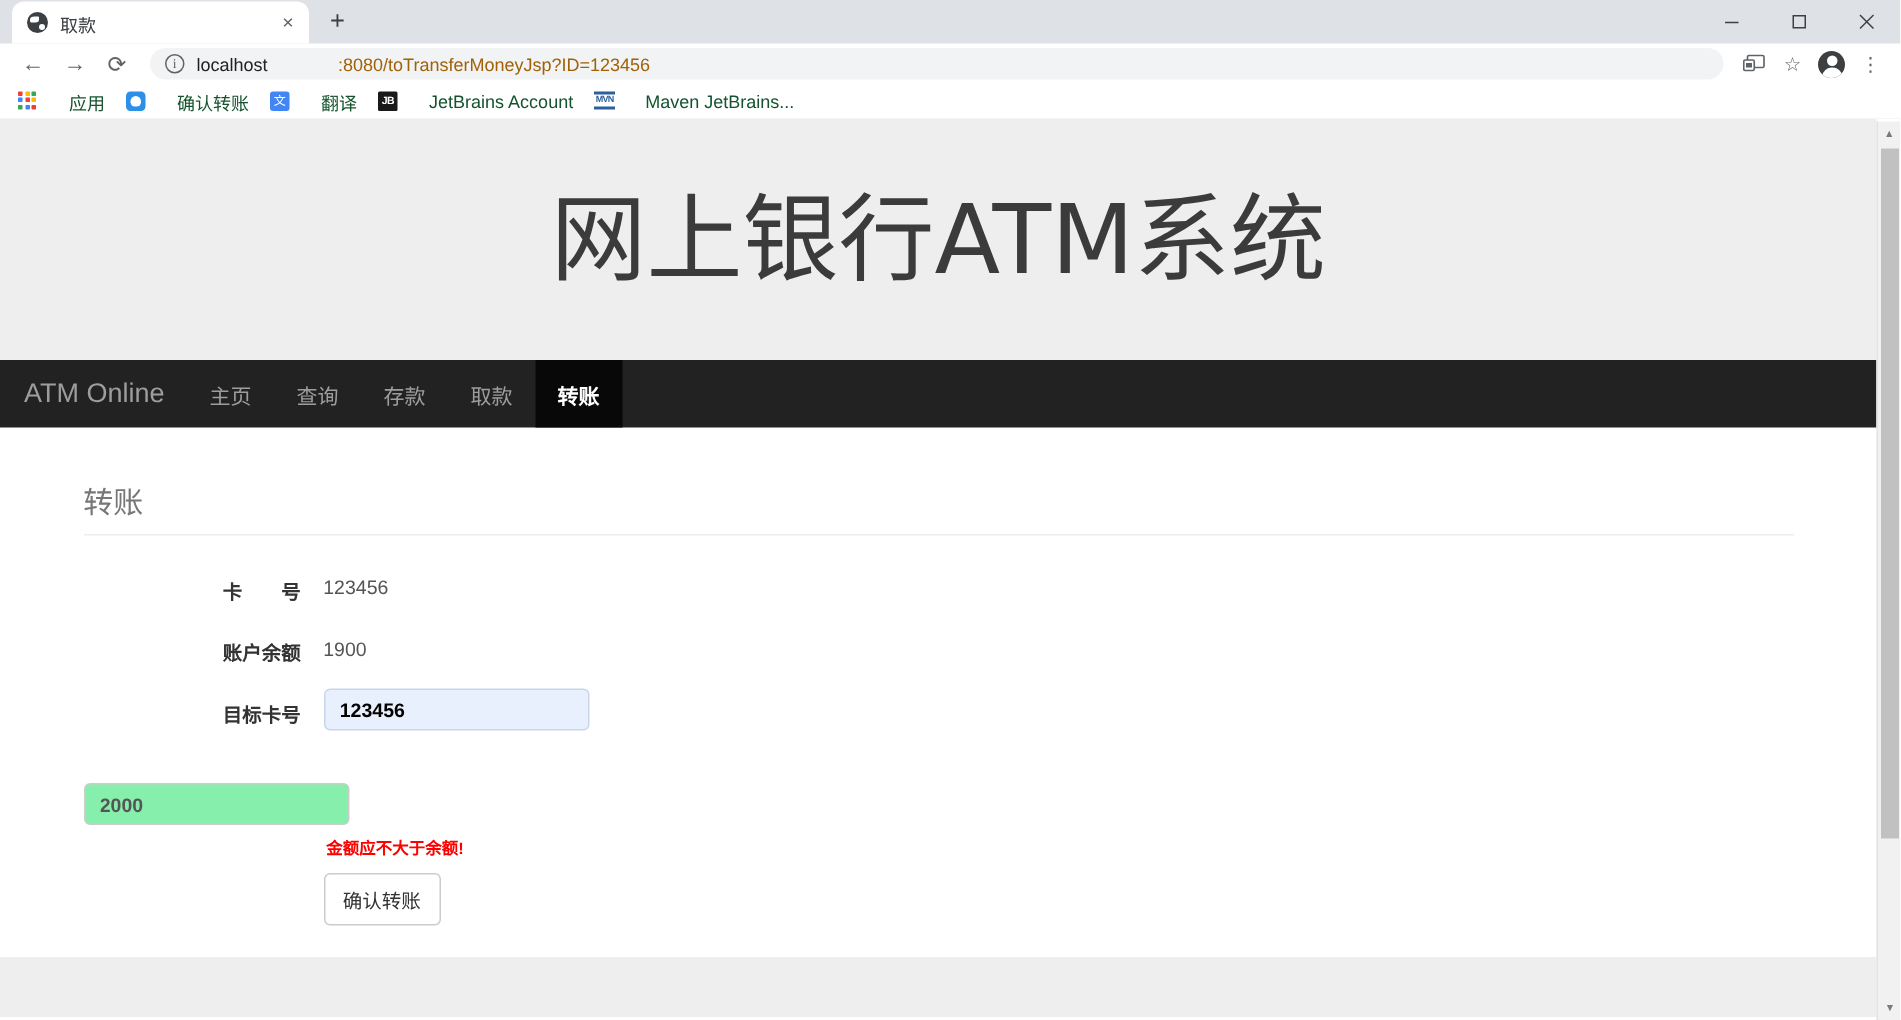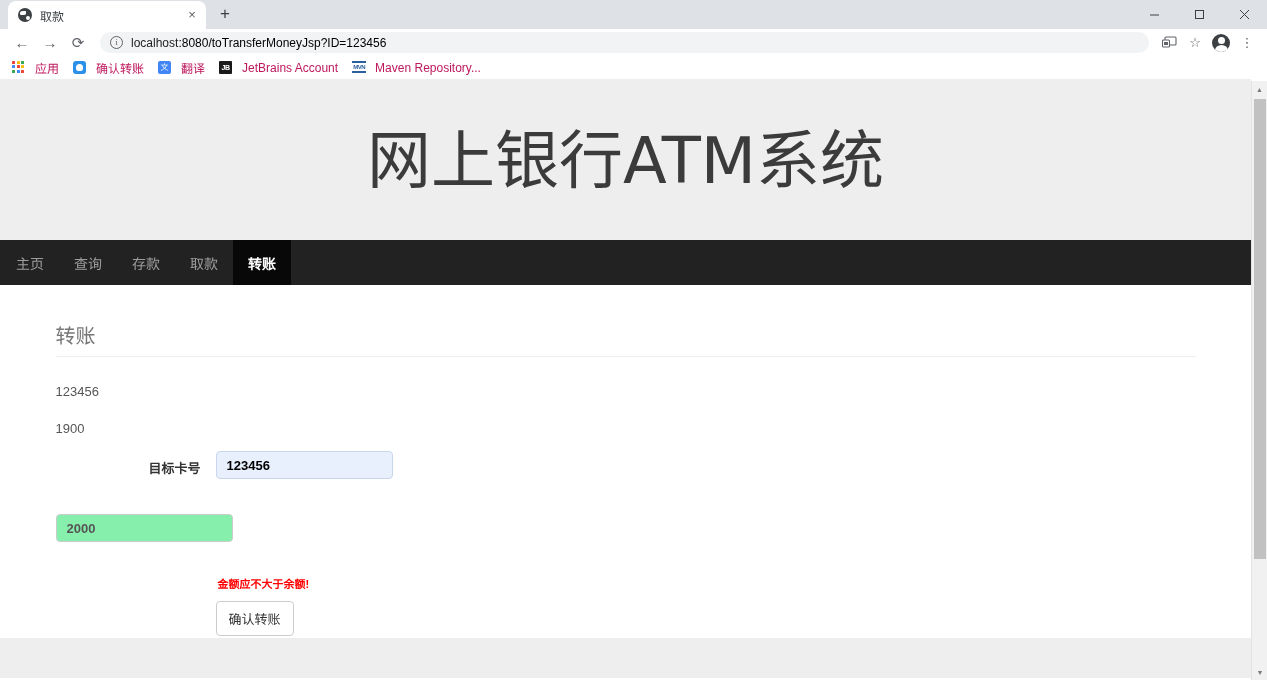--- a/index.html
+++ b/index.html
@@ -133,21 +133,21 @@
     flex: 0 0 auto;
     font-family: "Liberation Serif", serif;
   }
   .omni-url {
     font-size: 12px;
     color: #202124;
     margin-left: 8px;
     white-space: nowrap;
   }
   .omni-url .host { color: #202124; }
-  .omni-url .path { color: #000000; }
+  .omni-url .path { color: #a16207; padding-left: 47px; }
   .tb-icon {
     width: 24px; height: 24px;
     display: flex; align-items: center; justify-content: center;
     color: #5f6368;
     font-size: 13px;
     cursor: pointer;
     margin-left: 2px;
   }
   .avatar-btn {
     width: 18px; height: 18px;
@@ -186,22 +186,22 @@
     align-items: center;
     height: 20px;
     padding: 0 6px;
     margin-right: 2px;
     border-radius: 4px;
     cursor: pointer;
     white-space: nowrap;
   }
   .bm-label {
     font-size: 12px;
-    color: #be185d;
-    margin-left: 9px;
+    color: #14532d;
+    margin-left: 20px;
   }
   .bm-ico { width: 14px; height: 14px; flex: 0 0 auto; position: relative; }
 
   .ico-apps {
     display: grid;
     grid-template-columns: repeat(3, 3px);
     grid-template-rows: repeat(3, 3px);
     gap: 1.5px;
   }
   .ico-apps i { display: block; width: 3px; height: 3px; border-radius: 0.5px; }
@@ -390,21 +390,20 @@
   .err-row {
     display: flex;
     margin-bottom: 10px;
   }
   .err-spacer { width: 160px; flex: 0 0 160px; }
   .err-msg {
     color: #ff0000;
     font-size: 11px;
     font-weight: bold;
     padding-left: 2px;
-    margin-top: 27px;
   }
   .btn-row { display: flex; }
   .btn-spacer { width: 160px; flex: 0 0 160px; }
   .btn-default {
     background: #ffffff;
     border: 1px solid #cccccc;
     border-radius: 4px;
     padding: 7px 12px;
     font-size: 13px;
     color: #333333;
@@ -529,51 +528,54 @@
     <div class="bm">
       <div class="bm-ico">
           <div class="ico-jb">JB</div>
         </div>
       <span class="bm-label">JetBrains Account</span>
     </div>
     <div class="bm">
       <div class="bm-ico">
           <div class="ico-mvn">MVN</div>
         </div>
-      <span class="bm-label">Maven Repository...</span>
+      <span class="bm-label">Maven JetBrains...</span>
     </div>
   </div>
 
   <div class="viewport">
     <div class="page">
 
       <div class="jumbotron">
         <h1 class="jumbo-title">网上银行ATM系统</h1>
       </div>
 
       <div class="navbar">
+        <a class="nav-brand">ATM Online</a>
         <a class="nav-item">主页</a>
         <a class="nav-item">查询</a>
         <a class="nav-item">存款</a>
         <a class="nav-item">取款</a>
         <a class="nav-item active">转账</a>
       </div>
 
       <div class="container">
         <div class="page-header">
           <h1>转账</h1>
         </div>
 
         <div class="form-horizontal">
 
           <div class="form-group">
+            <div class="ctrl-label spaced">卡　　号</div>
             <div class="ctrl-static">123456</div>
           </div>
 
           <div class="form-group">
+            <div class="ctrl-label">账户余额</div>
             <div class="ctrl-static">1900</div>
           </div>
 
           <div class="form-group" style="margin-bottom:35px;">
             <div class="ctrl-label">目标卡号</div>
             <input class="form-control autofilled" type="text" value="123456" style="">
           </div>
 
           <div class="form-group tight">
             <input class="form-control" type="text" value="2000" style="">

